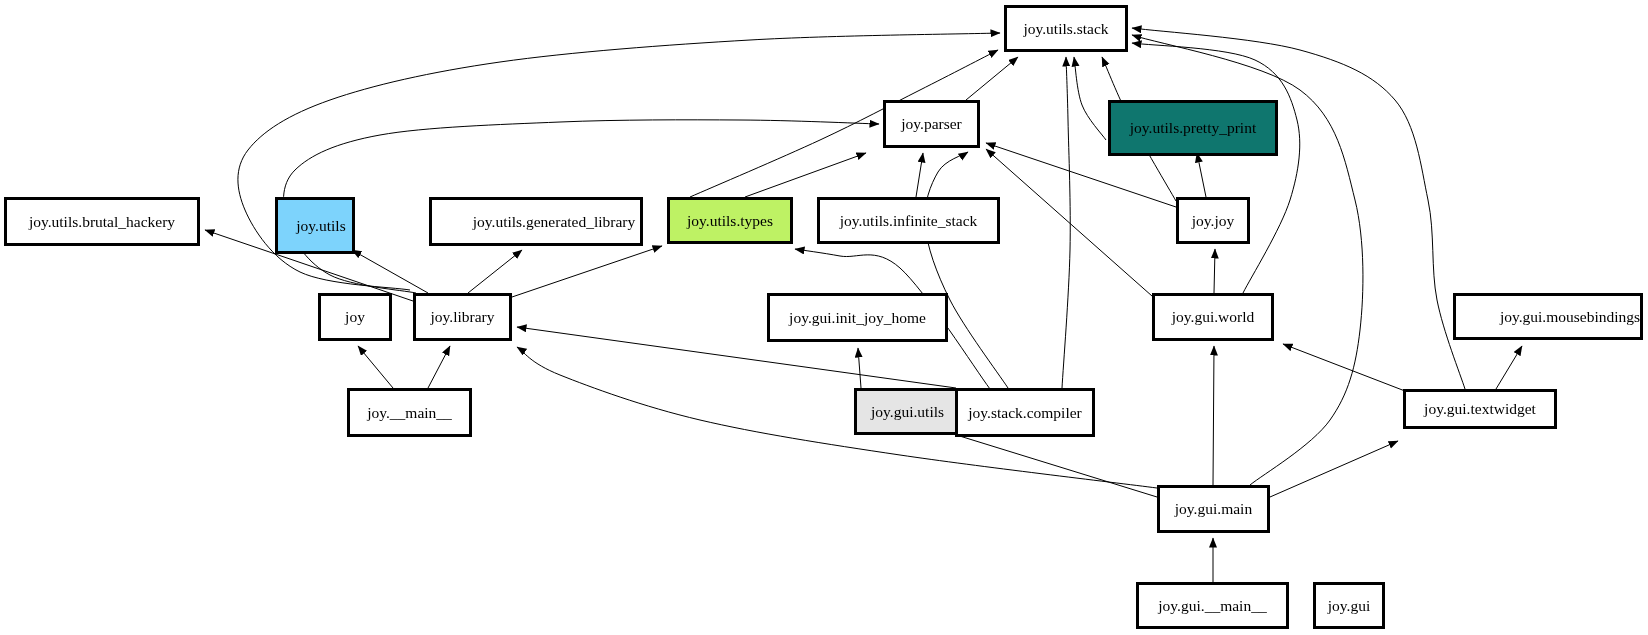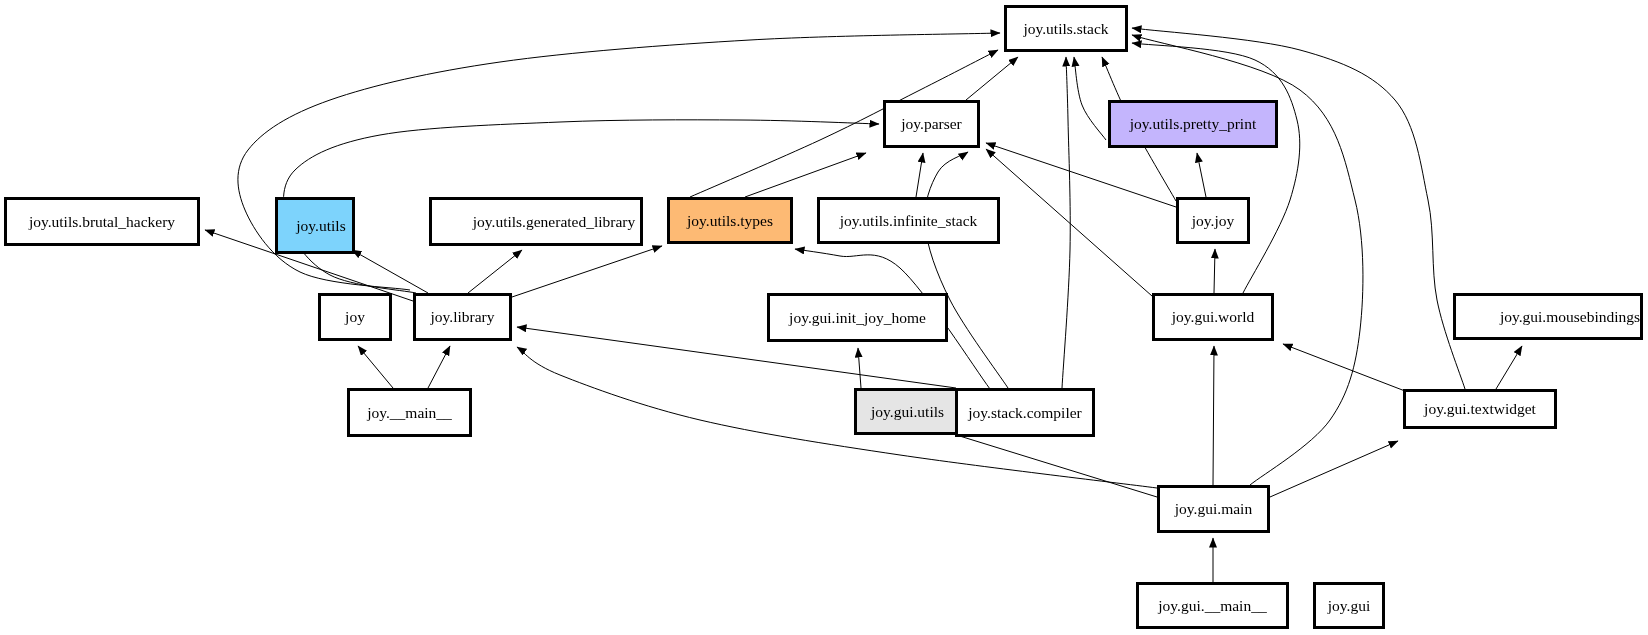--- a/index.html
+++ b/index.html
@@ -57,33 +57,33 @@
         <path class="edge" d="M1213,582 L1213,538" stroke="#000000" marker-end="url(#arrow)"></path>
       </g>
   </svg>
   <div id="nodes">
       <div class="node" style="left: 1004px; top: 5px; width: 124px; height: 47px; border-color: rgb(0, 0, 0); background: rgb(255, 255, 255);">
     <span class="node-label">joy.utils.stack</span>
   </div>
       <div class="node" style="left: 883px; top: 100px; width: 97px; height: 48px; border-color: rgb(0, 0, 0); background: rgb(255, 255, 255);">
     <span class="node-label">joy.parser</span>
   </div>
-      <div class="node" style="left: 1108px; top: 100px; width: 170px; height: 48px; border-color: rgb(0, 0, 0); background: #c4b5fd;">
+      <div class="node" style="left: 1108px; top: 100px; width: 170px; height: 56px; border-color: rgb(0, 0, 0); background: #0f766e;">
     <span class="node-label">joy.utils.pretty_print</span>
   </div>
       <div class="node" style="left: 4px; top: 197px; width: 196px; height: 49px; border-color: rgb(0, 0, 0); background: rgb(255, 255, 255);">
     <span class="node-label">joy.utils.brutal_hackery</span>
   </div>
       <div class="node" style="left: 275px; top: 197px; width: 80px; height: 57px; border-color: rgb(0, 0, 0); background: #7dd3fc; padding-left: 12px;">
     <span class="node-label">joy.utils</span>
   </div>
       <div class="node" style="left: 429px; top: 197px; width: 214px; height: 49px; border-color: rgb(0, 0, 0); background: rgb(255, 255, 255); padding-left: 36px;">
     <span class="node-label">joy.utils.generated_library</span>
   </div>
-      <div class="node" style="left: 667px; top: 197px; width: 126px; height: 47px; border-color: rgb(0, 0, 0); background: #fdba74;">
+      <div class="node" style="left: 667px; top: 197px; width: 126px; height: 47px; border-color: rgb(0, 0, 0); background: #bef264;">
     <span class="node-label">joy.utils.types</span>
   </div>
       <div class="node" style="left: 817px; top: 197px; width: 183px; height: 47px; border-color: rgb(0, 0, 0); background: rgb(255, 255, 255);">
     <span class="node-label">joy.utils.infinite_stack</span>
   </div>
       <div class="node" style="left: 1176px; top: 197px; width: 74px; height: 47px; border-color: rgb(0, 0, 0); background: rgb(255, 255, 255);">
     <span class="node-label">joy.joy</span>
   </div>
       <div class="node" style="left: 318px; top: 293px; width: 74px; height: 48px; border-color: rgb(0, 0, 0); background: rgb(255, 255, 255);">
     <span class="node-label">joy</span>

